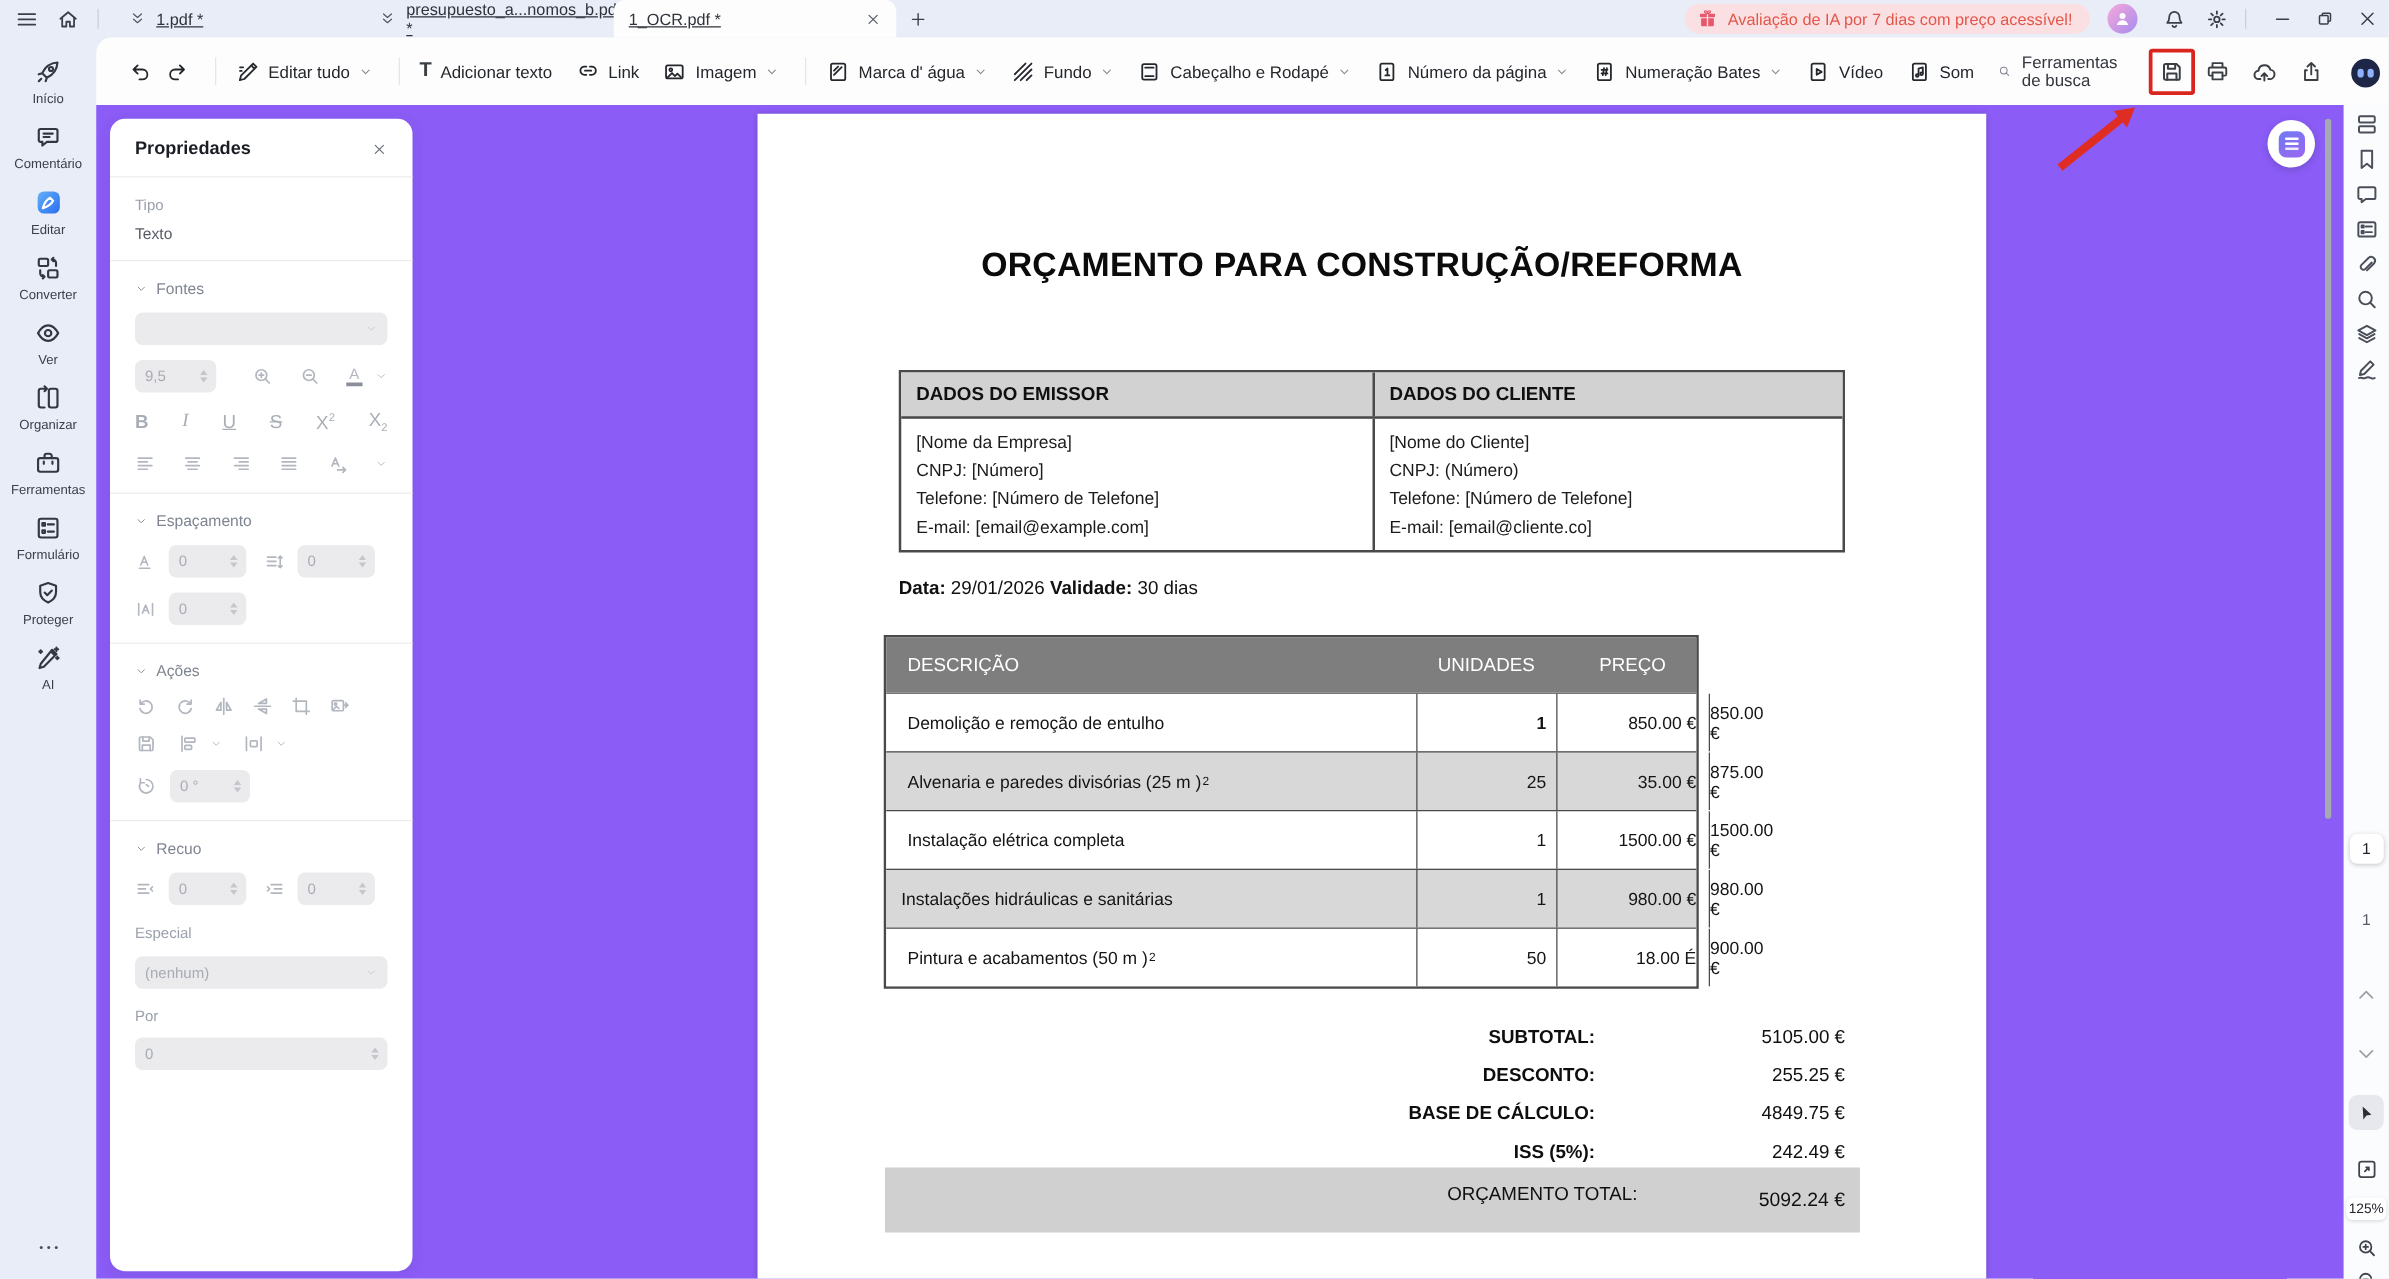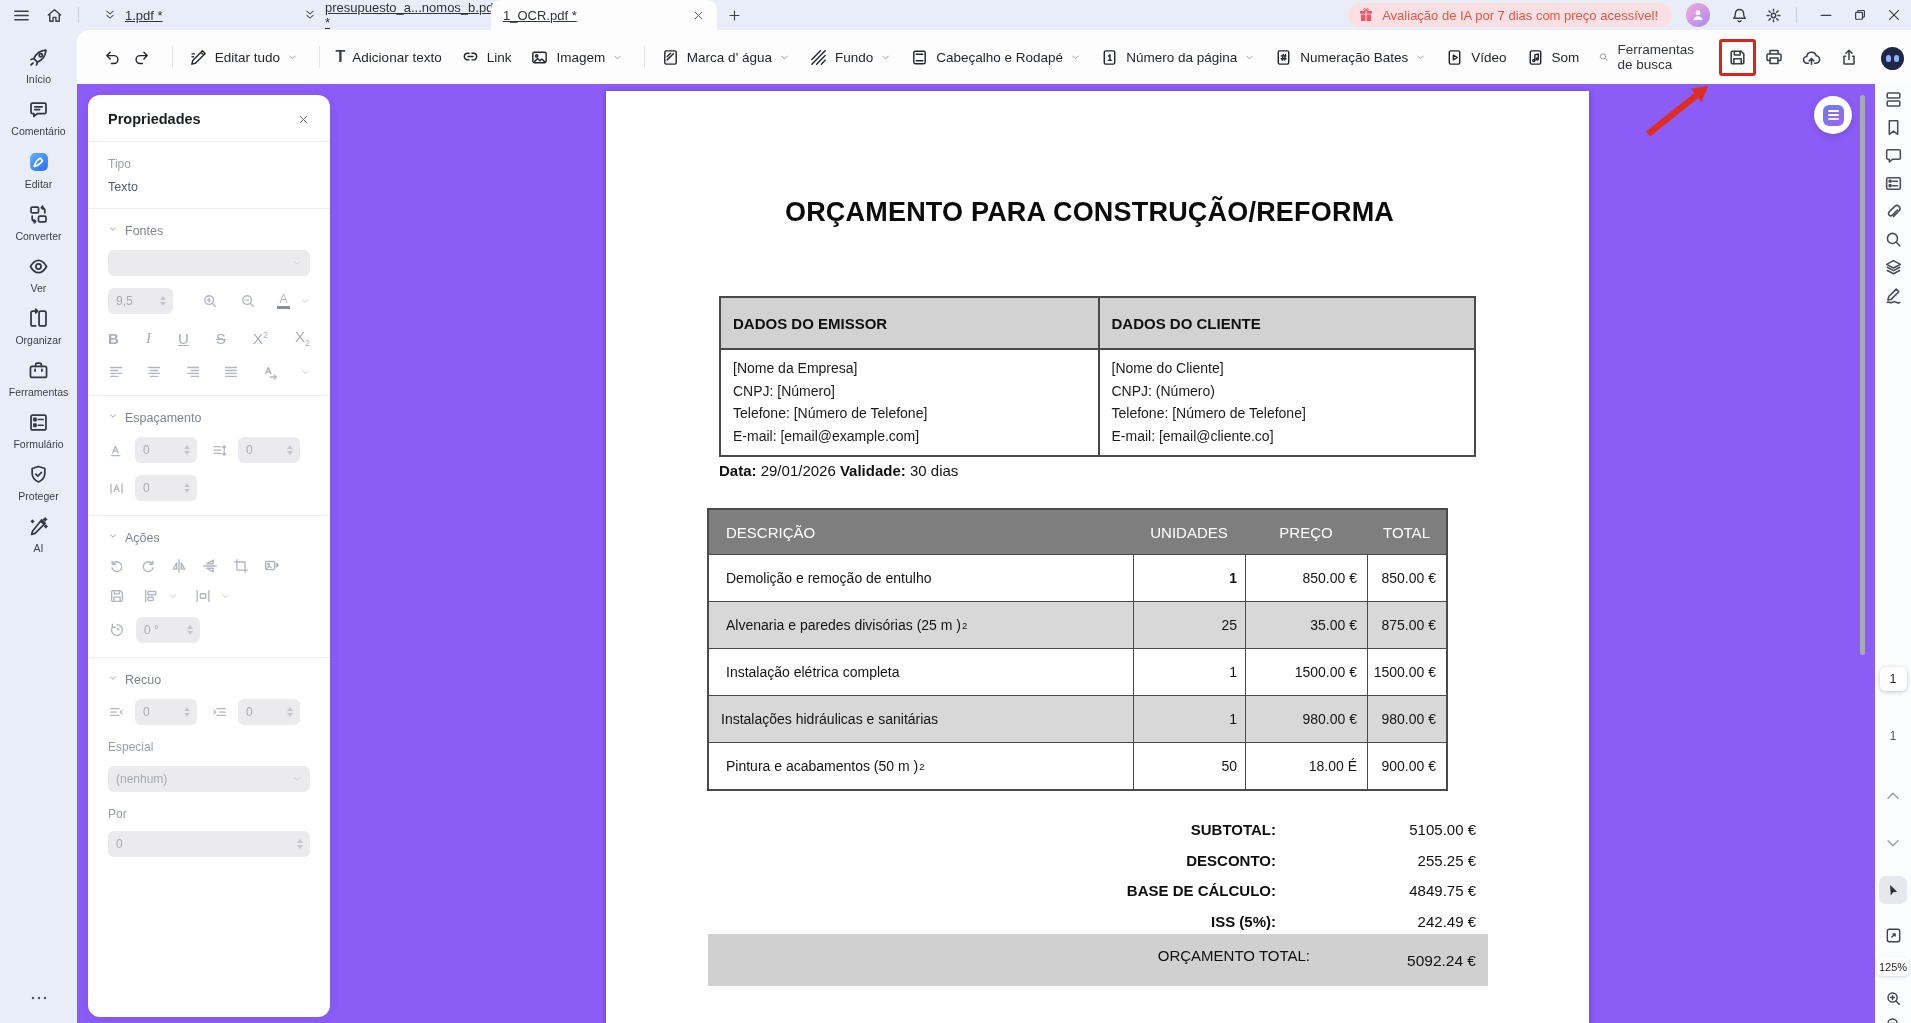--- a/index.html
+++ b/index.html
@@ -41,21 +41,21 @@
   .navdots { position:absolute; bottom:22px; color:#4a4f59; cursor:pointer; }
 
   
   .props { position:absolute; left:88px; top:95px; width:242px; bottom:6px; background:#fff; border-radius:12px; box-shadow:0 2px 10px rgba(40,50,80,.10); padding:16px 20px 0; z-index:5; }
   .phead { display:flex; align-items:center; justify-content:space-between; }
   .ptitle { font-size:14.5px; font-weight:bold; color:#1a1d23; }
   .pclose { color:#6b7078; cursor:pointer; }
   .pdiv { height:1px; background:#ededf0; margin:14px -20px 0; }
   .plabel { font-size:12px; color:#9aa0ab; margin-top:15px; }
   .pvalue { font-size:12.5px; color:#565c66; margin-top:9px; }
-  .psec { display:flex; align-items:flex-start; gap:7px; color:#7f8590; font-size:12.5px; margin-top:15px; }
+  .psec { display:flex; align-items:center; gap:7px; color:#7f8590; font-size:12.5px; margin-top:15px; }
   .pselect, .pinput { display:flex; align-items:center; height:26px; background:#ebebee; border-radius:6px; color:#a7abb3; font-size:12px; }
   .pselect { margin-top:12px; padding:0 8px; justify-content:space-between; }
   .pinput input { border:none; background:transparent; width:100%; min-width:0; padding-left:8px; color:inherit; font:inherit; outline:none; }
   .step { display:flex; flex-direction:column; gap:2px; padding-right:7px; }
   .step i { border-left:3.5px solid transparent; border-right:3.5px solid transparent; }
   .step .up { border-bottom:4px solid #c3c6cc; }
   .step .dn { border-top:4px solid #c3c6cc; }
   .prow { display:flex; align-items:center; gap:10px; margin-top:12px; }
   .pico { color:#b2b6be; display:flex; align-items:center; cursor:pointer; }
   .fmtrow { display:flex; align-items:center; justify-content:space-between; margin-top:14px; color:#a9aeb6; }
@@ -67,30 +67,30 @@
   .fmt sup,.fmt sub { font-size:9px; }
   .w62 { width:62px; }
   .w64 { width:64px; }
 
   
   .docarea { position:absolute; left:77px; top:84px; right:36px; bottom:0; background:#8b5cf6; overflow:hidden; }
   .page { position:absolute; left:529px; top:7px; width:983px; height:1016px; background:#fff; box-shadow:0 1px 5px rgba(0,0,0,.28); }
   .dtitle { position:absolute; top:106px; left:0; right:16px; text-align:center; font-size:27px; font-weight:bold; color:#0b0b0b; letter-spacing:.2px; }
 
   .etable { position:absolute; left:113px; top:205px; width:757px; border:2px solid #4a4a4a; background:#fff; }
-  .ehead { display:grid; grid-template-columns:1fr 1fr; background:#d2d2d2; border-bottom:2px solid #4a4a4a; height:52px; }
+  .ehead { display:grid; grid-template-columns:1fr 1fr; background:#d2d2d2; border-bottom:2px solid #4a4a4a; height:37px; }
   .ehead > div { display:flex; align-items:center; padding:0 12px; font-weight:bold; font-size:15px; color:#101010; }
   .ehead > div + div, .ebody > div + div { border-left:2px solid #4a4a4a; }
   .ebody { display:grid; grid-template-columns:1fr 1fr; }
   .ebody > div { padding:7px 12px 8px; font-size:14px; line-height:22.5px; color:#1b1b1b; }
 
   .dateline { position:absolute; left:113px; top:371px; font-size:15px; color:#111; }
   .dateline .bold { font-weight:bold; }
 
-  .itable { position:absolute; left:101px; top:417px; width:741px; border:2px solid #4a4a4a; }
+  .itable { position:absolute; left:101px; top:417px; width:652px; border:2px solid #4a4a4a; }
   .irow { display:grid; grid-template-columns:424px 112px 122px 1fr; }
   .irow.ihead { background:#7e7e7e; color:#fff; height:44px; font-size:15px; }
   .irow.ihead > div { display:flex; align-items:center; }
   .irow.body { height:47px; background:#fff; border-top:1px solid #4a4a4a; font-size:14px; color:#141414; }
   .irow.body.alt { background:#d8d8d8; }
   .irow.body > div { display:flex; align-items:center; }
   .irow.body > div + div { border-left:1px solid #4a4a4a; }
   .c0 { padding-left:17px; }
   .cc { justify-content:center; }
   .cr { justify-content:flex-end; }

